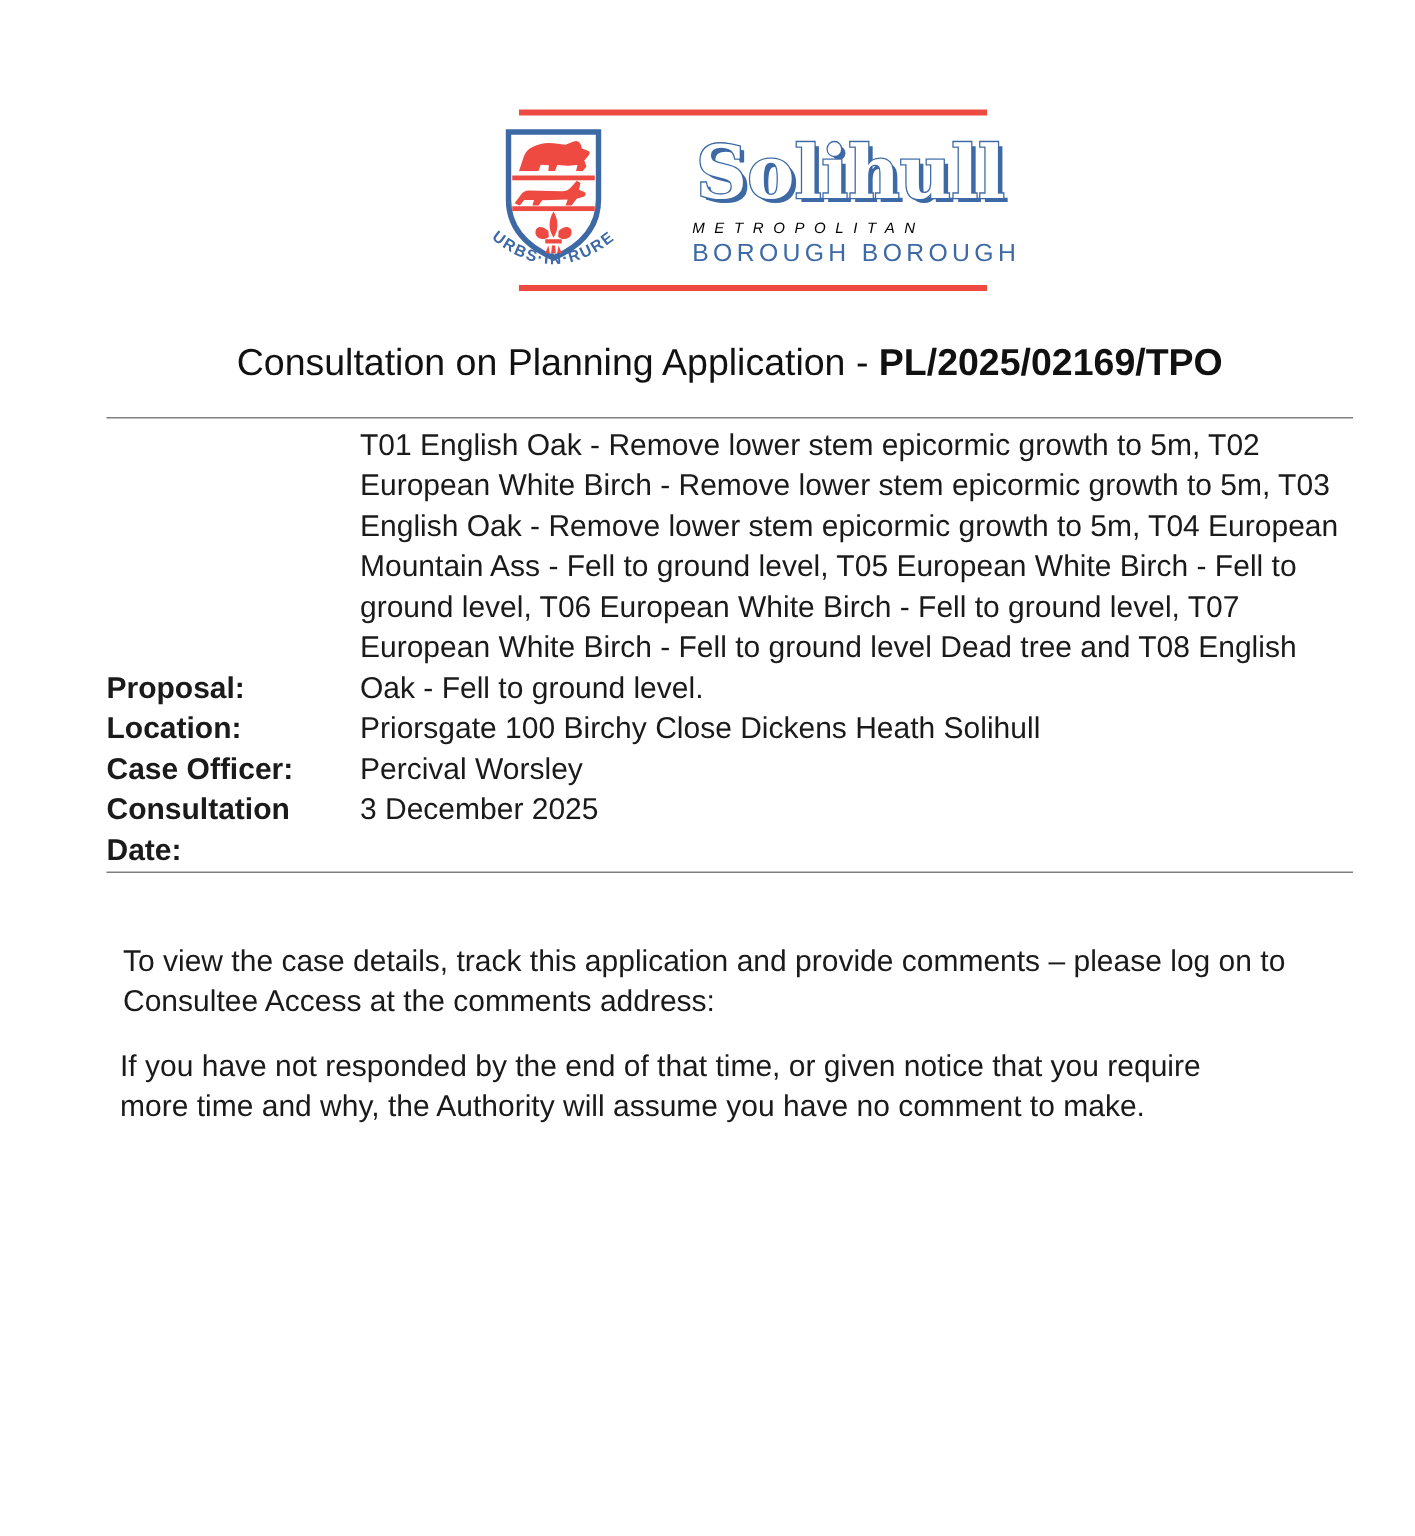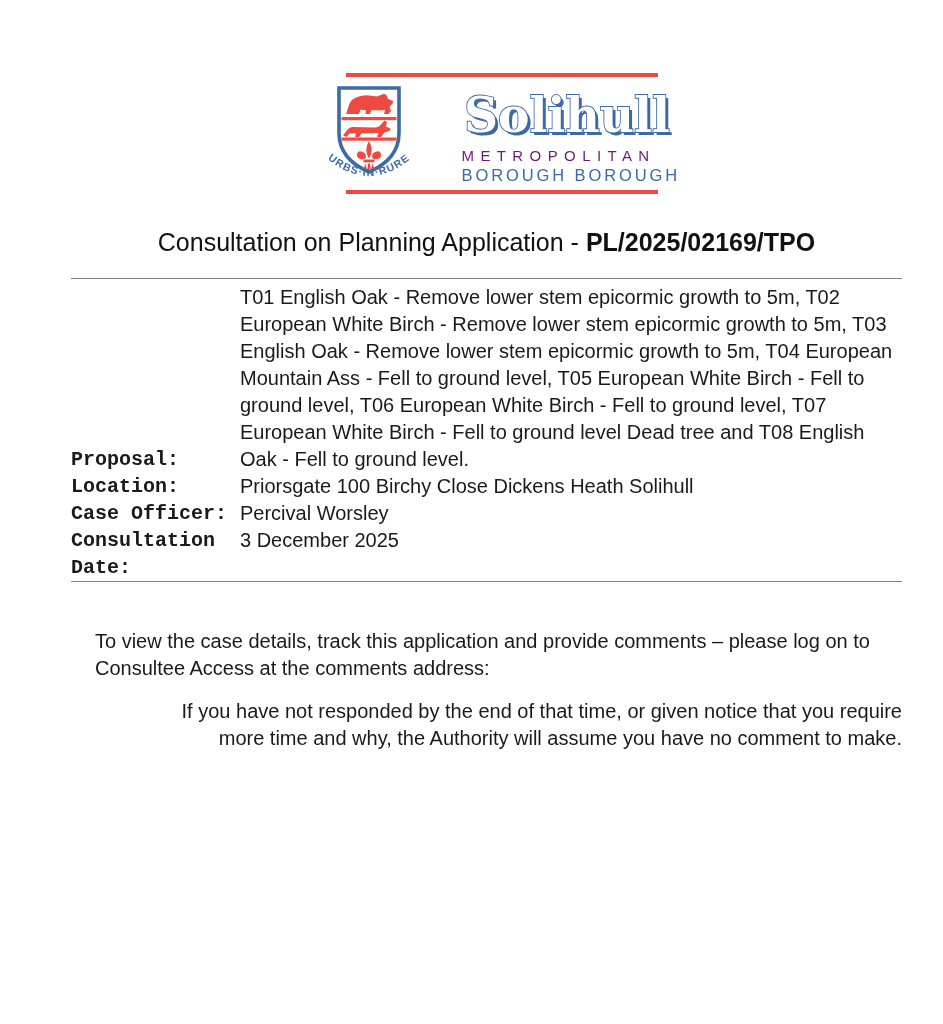--- a/index.html
+++ b/index.html
@@ -14,22 +14,22 @@
   .logo-block{
     width:312px;margin:73px auto 0 auto;transform:translateX(15px);
     border-top:4px solid #ee4a41;border-bottom:4px solid #ee4a41;
     padding:8px 0 5px 0;
     display:flex;align-items:flex-start;gap:13px;justify-content:center;
   }
   .crest{flex:0 0 auto;display:block;}
   .wordmark-col{flex:0 0 auto;width:216px;padding-top:2px;margin-left:37px;}
   .wordmark-svg{display:block;}
   .logo-line1{
-    color:#701a75;font-size:15px;font-weight:500;letter-spacing:6.4px;
-    white-space:nowrap;margin:3px 0 0 1px;
+    color:#000000;font-size:10px;font-weight:500;letter-spacing:6.4px;
+    white-space:nowrap;margin:3px 0 0 1px;font-style:italic;
   }
   .logo-line2{
     color:#3d69a5;font-size:16.5px;font-weight:500;letter-spacing:2.9px;
     white-space:nowrap;margin:2px 0 0 1px;
   }
 
   
   .page-title{
     margin:33px 0 0 0;text-align:center;font-size:25px;line-height:30px;
     font-weight:400;color:#111;
@@ -40,32 +40,32 @@
   .details-wrap{
     margin-top:21px;
     border-top:1.5px solid #7f7f7f;border-bottom:1.5px solid #7f7f7f;
   }
   table.details{border-collapse:collapse;width:831px;table-layout:fixed;}
   table.details td{
     font-size:20px;line-height:27px;padding:0;
   }
   td.row-label{
     width:169px;font-weight:700;vertical-align:bottom;
-    padding-left:9px;padding-top:18px;font-family:Liberation Mono, monospace;
+    padding-left:9px;padding-top:18px;
   }
   td.row-value{vertical-align:top;padding-top:18px;}
   tr.first-row td{padding-top:5px;}
   tr.last-row td{padding-bottom:20px;}
 
   
   .body-text{padding-left:9px;font-size:20px;line-height:27px;}
-  .intro-para{margin:46px 0 0 15px;}
+  .intro-para{margin:46px 0 0 2px;}
   .link-line{margin:18px 0 0 0;}
   .access-link{color:#1414f0;text-decoration:underline;cursor:pointer;}
-  .closing-para{margin:16px 0 0 0;text-align:right;}
+  .closing-para{margin:16px 0 0 0;}
 </style>
 </head>
 <body>
 
 <div class="doc-column">
 
   <div class="logo-block">
 
     <svg class="crest" width="84" height="100" viewBox="0 0 84 100" aria-hidden="true">
 

